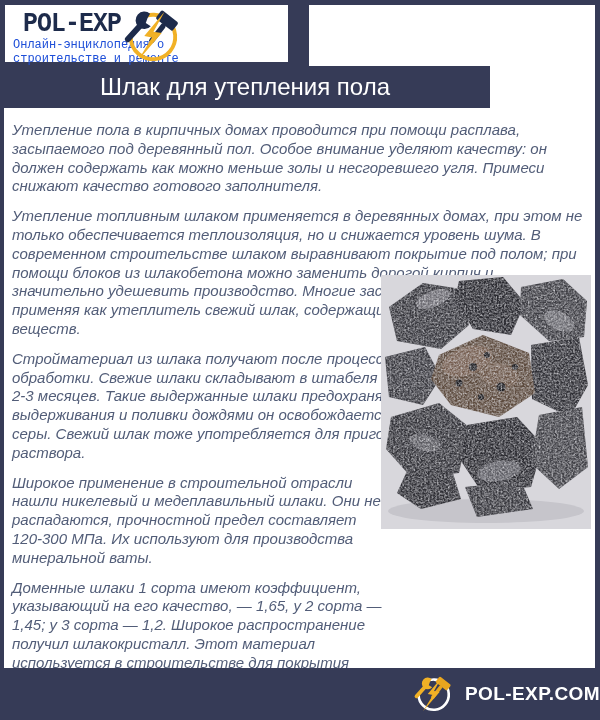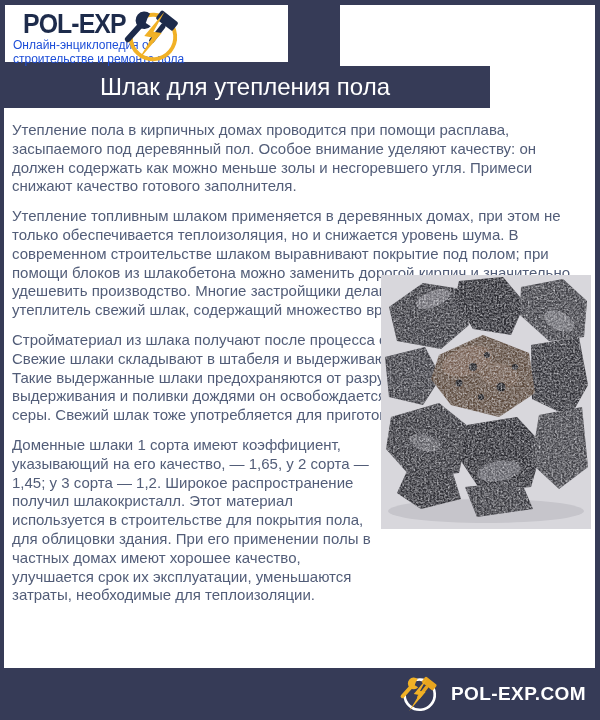--- a/index.html
+++ b/index.html
@@ -8,21 +8,21 @@
     position:relative; width:600px; height:720px; margin:0 auto;
     background:#ffffff; overflow:hidden;
     font-family:"Liberation Sans", sans-serif;
   }
   
   .b-top   { position:absolute; left:0; top:0; right:0; height:5px; background:#363b57; }
   .b-left  { position:absolute; left:0; top:0; width:4px; height:100%; background:#363b57; }
   .b-right { position:absolute; right:0; top:0; width:5px; height:100%; background:#363b57; }
 
   
-  .header-block { position:absolute; left:0; top:0; width:340px; height:66px; background:#363b57; }
+  .header-block { position:absolute; left:0; top:0; width:309px; height:66px; background:#363b57;font-family:Liberation Mono, monospace; }
   .logo-box { position:absolute; left:5px; top:5px; width:283px; height:57px; background:#ffffff; cursor:pointer; }
   .logo-title {
     position:absolute; left:18px; top:4px;
     font-size:27px; font-weight:bold; letter-spacing:-1px;
     color:#1d2b4b; transform:scaleX(0.92); transform-origin:left;
   }
   .logo-sub {
     position:absolute; left:8px; top:34px; width:180px;
     font-size:12px; line-height:13.5px; color:#1d4ed8;
   }
@@ -36,35 +36,35 @@
     font-size:24px; font-weight:normal;
   }
 
   
   .content {
     position:absolute; left:4px; top:108px; width:591px; height:560px;
     background:#ffffff; padding:13px 6px 0 8px;
   }
   .content p {
     font-family:"Liberation Sans", sans-serif;
-    font-size:15px; line-height:18.8px;
+    font-style:italic; font-size:15px; line-height:18.8px;
     color:#525d78; margin-bottom:11px;
   }
   .content p.narrow { width:370px; }
 
   .photo {
     position:absolute; left:381px; top:275px; width:210px; height:254px;
   }
   .photo svg { display:block; }
 
   
   .footer {
     position:absolute; left:0; right:0; bottom:0; height:52px; background:#363b57;
     display:flex; align-items:center; justify-content:flex-end;
-    gap:11px; padding-right:14px;
+    gap:11px; 
   }
   .footer-brand {
     color:#ffffff; font-size:19px; font-weight:bold; letter-spacing:0.4px;
     cursor:pointer;
   }
   .footer-icon { width:42px; height:42px; }
 </style>
 </head>
 <body>
 
@@ -102,20 +102,21 @@
   </div>
 
   <div class="title-bar">
     <span>Шлак для утепления пола</span>
   </div>
 
   <div class="content">
     <p>Утепление пола в кирпичных домах проводится при помощи расплава, засыпаемого под деревянный пол. Особое внимание уделяют качеству: он должен содержать как можно меньше золы и несгоревшего угля. Примеси снижают качество готового заполнителя.</p>
     <p>Утепление топливным шлаком применяется в деревянных домах, при этом не только обеспечивается теплоизоляция, но и снижается уровень шума. В современном строительстве шлаком выравнивают покрытие под полом; при помощи блоков из шлакобетона можно заменить дорогой кирпич и значительно удешевить производство. Многие застройщики делают ошибку, применяя как утеплитель свежий шлак, содержащий множество вредных веществ.</p>
     <p>Стройматериал из шлака получают после процесса его тщательной обработки. Свежие шлаки складывают в штабеля и выдерживают в течение 2-3 месяцев. Такие выдержанные шлаки предохраняются от разрушения. После выдерживания и поливки дождями он освобождается от извести, соединений серы. Свежий шлак тоже употребляется для приготовления бетонного раствора.</p>
+    <p class="narrow">Широкое применение в строительной отрасли нашли никелевый и медеплавильный шлаки. Они не распадаются, прочностной предел составляет 120-300 МПа. Их используют для производства минеральной ваты.</p>
     <p class="narrow">Доменные шлаки 1 сорта имеют коэффициент, указывающий на его качество, — 1,65, у 2 сорта — 1,45; у 3 сорта — 1,2. Широкое распространение получил шлакокристалл. Этот материал используется в строительстве для покрытия пола, для облицовки здания. При его применении полы в частных домах имеют хорошее качество, улучшается срок их эксплуатации, уменьшаются затраты, необходимые для теплоизоляции.</p>
   </div>
 
   <div class="photo">
     <svg width="210" height="254" viewBox="0 0 210 254">
       <defs>
         <filter id="speck" x="-5%" y="-5%" width="110%" height="110%">
           <feTurbulence type="fractalNoise" baseFrequency="0.55" numOctaves="3" seed="11" result="n"></feTurbulence>
           <feColorMatrix in="n" type="matrix" values="0 0 0 0 0.82  0 0 0 0 0.82  0 0 0 0 0.85  0.9 0.9 0.9 0 -1.05" result="sp"></feColorMatrix>
           <feComposite in="sp" in2="SourceGraphic" operator="in"></feComposite>

